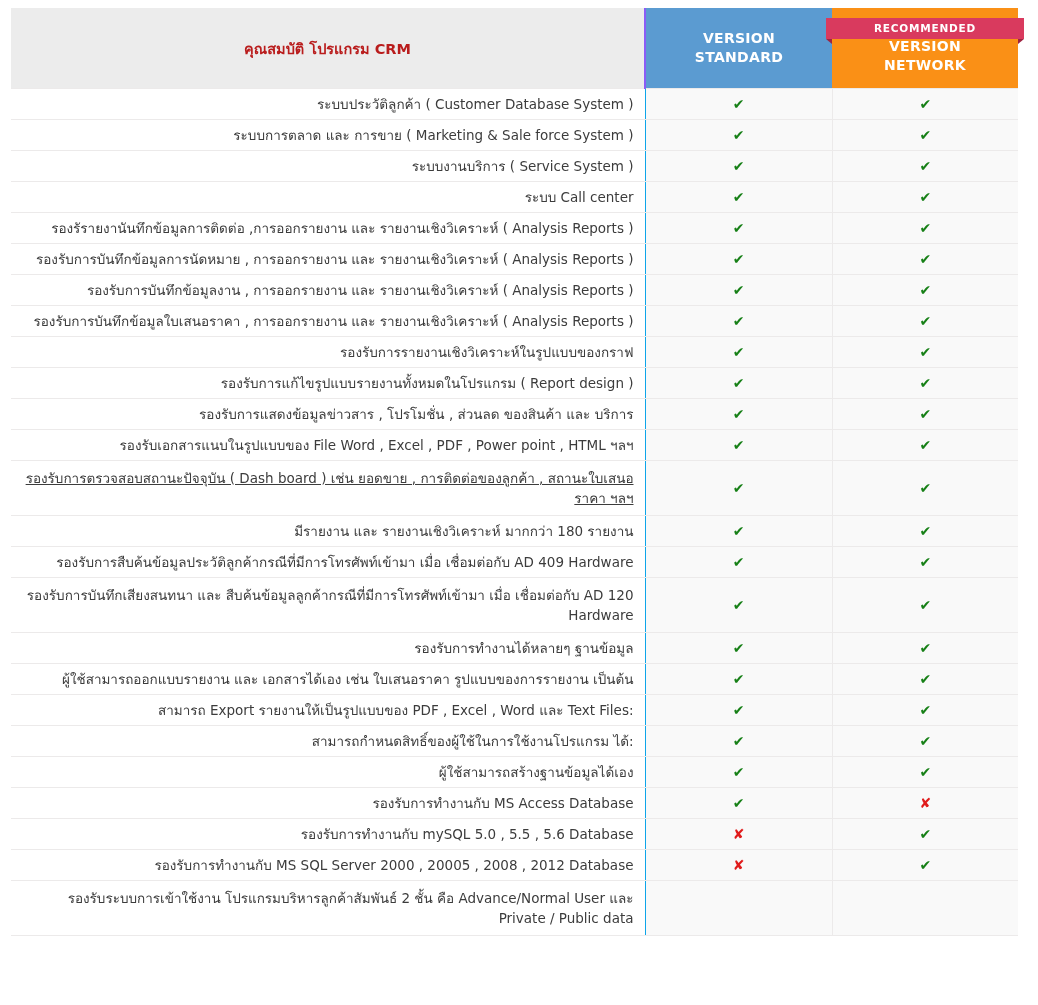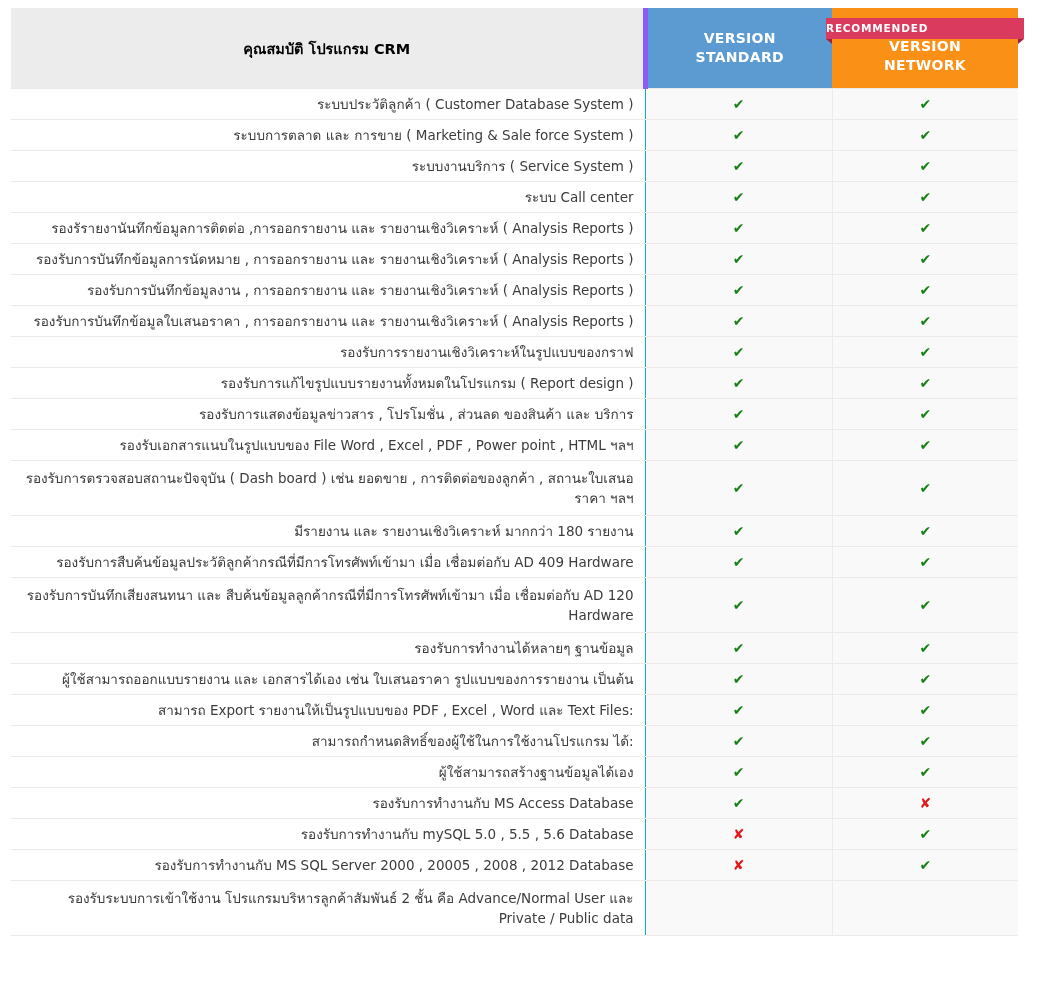--- a/index.html
+++ b/index.html
@@ -48,22 +48,22 @@
     vertical-align: middle;
     border: 0;
   }
 
   .th-feature {
     background: #ececec;
     height: 80px;
     text-align: center;
     font-size: 14.5px;
     font-weight: bold;
-    color: #000000;
-    border-right: 5px solid #8b5cf6;
+    color: #b91c1c;
+    border-right: 2px solid #8b5cf6;
     margin-top: 37px;
   }
 
   .th-std {
     background: #5b9bd1;
     height: 80px;
     text-align: center;
     color: #ffffff;
     font-weight: bold;
     font-size: 14px;
@@ -94,21 +94,21 @@
     left: -6px;
     right: -6px;
     top: 10px;
     height: 21px;
     background: #d93a5e;
     color: #ffffff;
     font-size: 10.5px;
     font-weight: bold;
     letter-spacing: 0.8px;
     line-height: 21px;
-    text-align: left;
+    text-align: center;
     z-index: 5;
   }
   .ribbon::before,
   .ribbon::after {
     content: "";
     position: absolute;
     top: 21px;
     border-style: solid;
     width: 0;
     height: 0;
@@ -242,21 +242,21 @@
             <td class="feature">รองรับการแสดงข้อมูลข่าวสาร , โปรโมชั่น , ส่วนลด ของสินค้า และ บริการ</td>
             <td class="mark std"><span class="glyph yes">✔</span></td>
             <td class="mark net"><span class="glyph yes">✔</span></td>
           </tr>
           <tr>
             <td class="feature">รองรับเอกสารแนบในรูปแบบของ File Word , Excel , PDF , Power point , HTML ฯลฯ</td>
             <td class="mark std"><span class="glyph yes">✔</span></td>
             <td class="mark net"><span class="glyph yes">✔</span></td>
           </tr>
           <tr>
-            <td class="feature" style="height: 44px;">รองรับการตรวจสอบสถานะปัจจุบัน ( Dash board ) เช่น ยอดขาย , การติดต่อของลูกค้า , สถานะใบเสนอราคา ฯลฯ</td>
+            <td class="feature" style="height: 44px; text-decoration: underline;">รองรับการตรวจสอบสถานะปัจจุบัน ( Dash board ) เช่น ยอดขาย , การติดต่อของลูกค้า , สถานะใบเสนอราคา ฯลฯ</td>
             <td class="mark std"><span class="glyph yes">✔</span></td>
             <td class="mark net"><span class="glyph yes">✔</span></td>
           </tr>
           <tr>
             <td class="feature">มีรายงาน และ รายงานเชิงวิเคราะห์ มากกว่า 180 รายงาน</td>
             <td class="mark std"><span class="glyph yes">✔</span></td>
             <td class="mark net"><span class="glyph yes">✔</span></td>
           </tr>
           <tr>
             <td class="feature">รองรับการสืบค้นข้อมูลประวัติลูกค้ากรณีที่มีการโทรศัพท์เข้ามา เมื่อ เชื่อมต่อกับ AD 409 Hardware</td>

